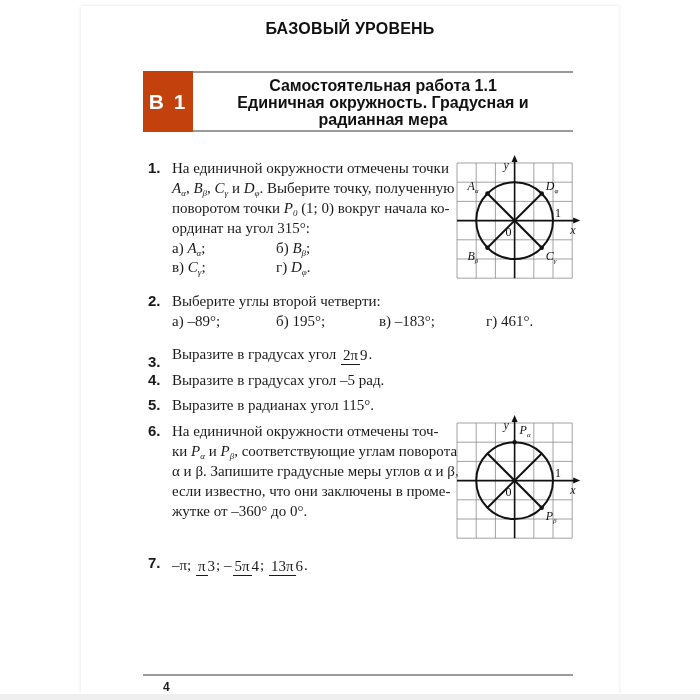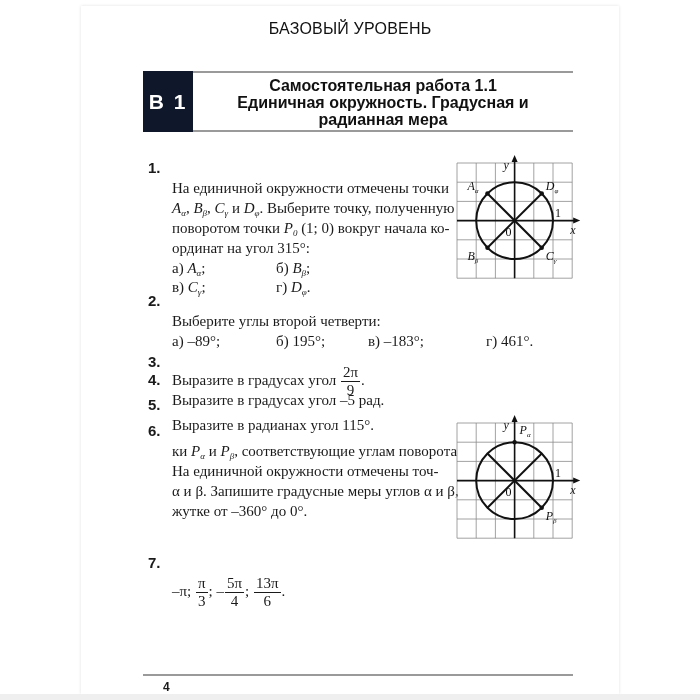--- a/index.html
+++ b/index.html
@@ -12,55 +12,55 @@
     .page {
       position: absolute; left: 81px; top: 6px; width: 538px; height: 688px;
       background: #ffffff;
       box-shadow: 0 0 3px rgba(0,0,0,0.12);
     }
     .bottom-band {
       position: absolute; left: 0; top: 694px; width: 700px; height: 6px; background: #efefef;
     }
     .level-title {
       position: absolute; left: 0; width: 700px; top: 20px; text-align: center;
-      font-family: "Liberation Sans", "DejaVu Sans", sans-serif; font-weight: normal;
+      font-family: "Liberation Sans", "DejaVu Sans", sans-serif; font-weight: bold;
       font-size: 16px; letter-spacing: 0.2px; color: #111;
     }
     .header-box {
       position: absolute; left: 143px; top: 71px; width: 430px; height: 61px;
       border-top: 2px solid #9a9a9a; border-bottom: 2px solid #9a9a9a;
       box-sizing: border-box;
     }
     .variant-badge {
       position: absolute; left: 0; top: -2px; width: 50px; height: 61px;
-      background: #0f172a; color: #fff;
+      background: #c2410c; color: #fff;
       font-family: "Liberation Sans", "DejaVu Sans", sans-serif; font-weight: bold;
       font-size: 21px; display: flex; align-items: center; justify-content: center;
       letter-spacing: 2px;
     }
     .header-text {
       position: absolute; left: 50px; right: 0; top: 4px; text-align: center;
       font-family: "Liberation Sans", "DejaVu Sans", sans-serif; font-weight: bold;
       font-size: 16px; line-height: 17px; color: #111;
     }
     .problem {
       position: absolute; left: 148px; font-size: 15px; line-height: 20px; color: #1a1a1a;
     }
     .num {
       position: absolute; left: 0; top: 0;
       font-family: "Liberation Sans", "DejaVu Sans", sans-serif; font-weight: bold; font-size: 15px;
     }
-    .ptext { position: absolute; left: 24px; top: 0; white-space: nowrap; margin-top: 20px; }
+    .ptext { position: absolute; left: 24px; top: 0; white-space: nowrap; }
     .line { display: block; height: 20px; white-space: nowrap; }
     .opts { display: block; height: 19px; white-space: nowrap; position: relative; }
     .opt { position: absolute; top: 0; }
     i.v { font-style: italic; }
     sub { font-size: 9px; vertical-align: -3px; font-style: italic; }
     .frac {
-      display: inline-flex; flex-direction: column; align-items: center;
+      display: inline-flex; flex-direction: row; align-items: center;
       vertical-align: middle; font-size: 15px; line-height: 17px; margin: 0 1px;
     }
     .frac .nu { border-bottom: 1px solid #1a1a1a; padding: 0 2px; }
     .diagram { position: absolute; }
     .footer-line {
       position: absolute; left: 143px; top: 674px; width: 430px; height: 2px; background: #9a9a9a;
     }
     .page-num {
       position: absolute; left: 163px; top: 680px;
       font-family: "Liberation Sans", "DejaVu Sans", sans-serif; font-weight: bold; font-size: 12px;
@@ -148,21 +148,21 @@
     <text x="95.75290039756341" y="104.75290039756342" font-family="Liberation Serif, serif" font-size="12" font-style="italic" fill="#111"><tspan>C</tspan><tspan font-size="7" dy="3">γ</tspan></text>
   </svg>
 
 <div class="problem" style="top:291px;">
   <span class="num">2.</span>
   <div class="ptext">
     <span class="line">Выберите углы второй четверти:</span>
     <span class="opts">
       <span class="opt" style="left:0"><span>а)</span> <span>–89°;</span></span>
       <span class="opt" style="left:104px"><span>б)</span> <span>195°;</span></span>
-      <span class="opt" style="left:196px"><span>в)</span> <span>–183°;</span></span>
+      <span class="opt" style="left:207px"><span>в)</span> <span>–183°;</span></span>
       <span class="opt" style="left:314px"><span>г)</span> <span>461°.</span></span>
     </span>
   </div>
 </div>
 
 <div class="problem" style="top:344px;">
   <span class="num" style="top:8px">3.</span>
   <div class="ptext" style="top:0">
     <span>Выразите в градусах угол</span>
     <span class="frac">
@@ -182,29 +182,30 @@
 <div class="problem" style="top:395px;">
   <span class="num">5.</span>
   <div class="ptext">
     <span class="line">Выразите в радианах угол 115°.</span>
   </div>
 </div>
 
 <div class="problem" style="top:421px;">
   <span class="num">6.</span>
   <div class="ptext">
+    <span class="line">На единичной окружности отмечены точ-</span>
     <span class="line">
       <span>ки</span>
       <i class="v">P</i><sub>α</sub>
       <span>и</span>
       <i class="v">P</i><sub>β</sub>,
       <span>соответствующие углам поворота</span>
     </span>
-    <span class="line">На единичной окружности отмечены точ-</span>
     <span class="line">α и β. Запишите градусные меры углов α и β,</span>
+    <span class="line">если известно, что они заключены в проме-</span>
     <span class="line">жутке от –360° до 0°.</span>
   </div>
 </div>
 
 <svg class="diagram" id="diag2" style="left:450px; top:415px;" width="135" height="130">
     <line x1="7" y1="8" x2="7" y2="123.19999999999999" stroke="#8a8a8a" stroke-width="0.8"></line>
     <line x1="7" y1="8" x2="122.19999999999999" y2="8" stroke="#8a8a8a" stroke-width="0.8"></line>
     <line x1="26.2" y1="8" x2="26.2" y2="123.19999999999999" stroke="#8a8a8a" stroke-width="0.8"></line>
     <line x1="7" y1="27.2" x2="122.19999999999999" y2="27.2" stroke="#8a8a8a" stroke-width="0.8"></line>
     <line x1="45.4" y1="8" x2="45.4" y2="123.19999999999999" stroke="#8a8a8a" stroke-width="0.8"></line>

